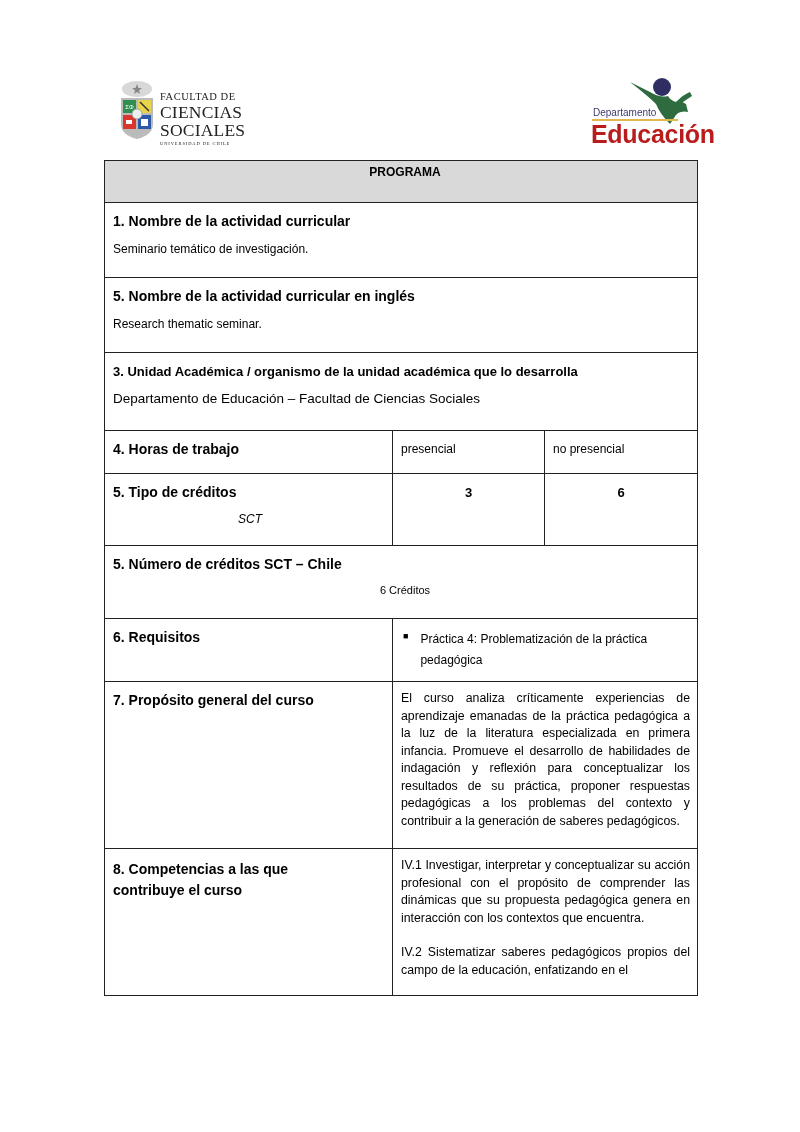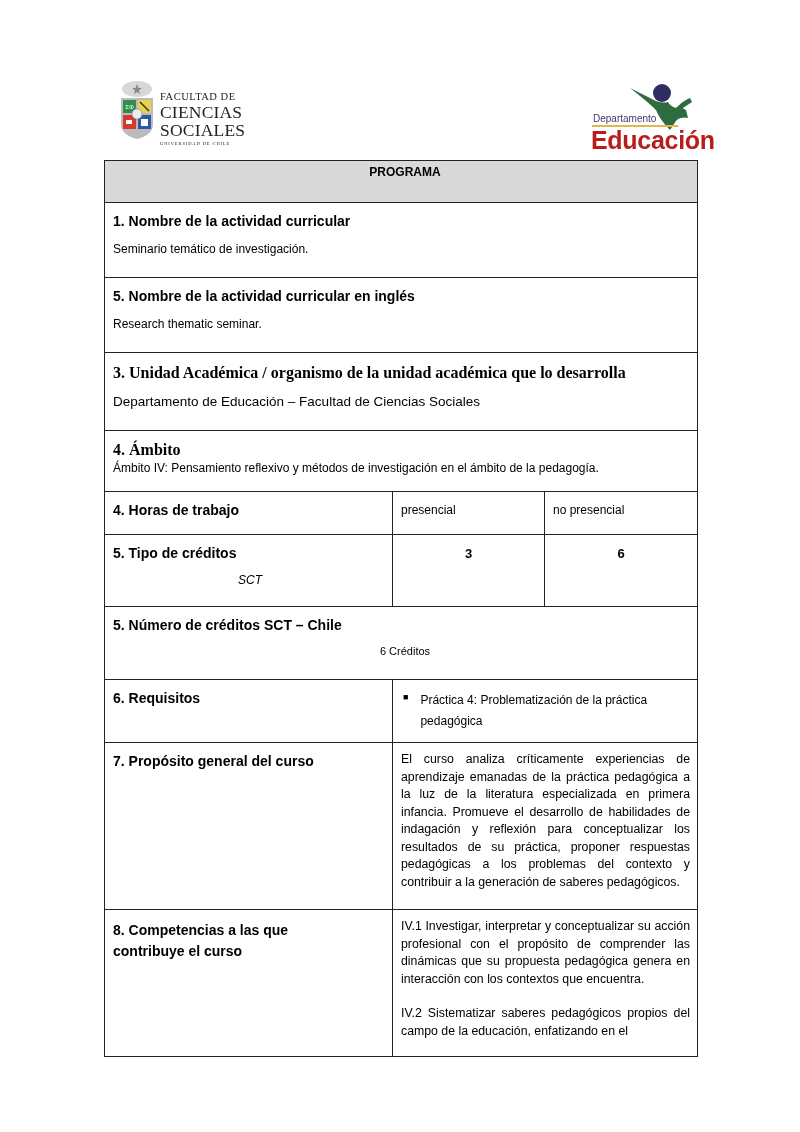--- a/index.html
+++ b/index.html
@@ -5,31 +5,31 @@
   html, body { margin: 0; padding: 0; background: #ffffff; }
   body { width: 800px; height: 1132px; position: relative; overflow: hidden; font-family: "Liberation Sans", sans-serif; color: #000; }
 
   .logo-left { position: absolute; left: 118px; top: 80px; width: 130px; height: 62px; }
   .crest { position: absolute; left: 0; top: 0; width: 38px; height: 60px; }
   .fac-text { position: absolute; left: 42px; top: 12px; font-family: "Liberation Serif", serif; color: #222; line-height: 1; }
   .fac-small { font-size: 10.5px; letter-spacing: 0.5px; }
   .fac-big { font-size: 17.5px; letter-spacing: 0.2px; margin-top: 1px; }
   .fac-tiny { font-size: 4.5px; letter-spacing: 0.9px; margin-top: 2px; }
 
-  .logo-right { position: absolute; left: 590px; top: 80px; width: 110px; height: 66px; text-decoration: underline; }
+  .logo-right { position: absolute; left: 590px; top: 74px; width: 110px; height: 66px; text-decoration: underline; }
   .logo-right svg { position: absolute; left: 0; top: 0; }
   .dept-label { position: absolute; left: 3px; top: 33px; font-size: 10px; color: #3b3a6e; font-family: "Liberation Sans", sans-serif; }
   .dept-line { position: absolute; left: 2px; top: 45px; width: 86px; height: 2px; background: #e2b84c; }
   .edu-label { position: absolute; left: 1px; top: 46px; font-size: 25px; font-weight: bold; color: #b91c1c; font-family: "Liberation Sans", sans-serif; letter-spacing: -0.3px; }
 
   table.prog { position: absolute; left: 104px; top: 160px; width: 593px; border-collapse: collapse; table-layout: fixed; }
   table.prog td { border: 1.3px solid #222; vertical-align: top; padding: 8px 0 0 8px; }
   .hdr { background: #d9d9d9; text-align: center; font-weight: bold; font-size: 12px; height: 37px; vertical-align: top !important; padding-top: 4px !important; font-family: "Liberation Sans", sans-serif; }
   .h-ar { font-family: "Liberation Sans", sans-serif; font-weight: bold; font-size: 14px; }
-  .h-ca { font-family: Liberation Serif, serif; font-weight: bold; font-size: 16px; }
+  .h-ca { font-family: Liberation Sans, sans-serif; font-weight: bold; font-size: 13px; }
   .b-ca { font-family: "Liberation Sans", sans-serif; font-size: 12px; }
   .b-ca-sm { font-family: "Liberation Sans", sans-serif; font-size: 11px; }
   .just { text-align: justify; font-size: 12.3px; line-height: 17.5px; padding-right: 7px !important; font-family: "Liberation Sans", sans-serif; }
   .center { text-align: center; }
 </style>
 </head>
 <body>
 
 <div class="logo-left">
   <svg class="crest" viewBox="0 0 38 60" width="38" height="60">
@@ -90,26 +90,20 @@
     </td>
   </tr>
 
   <tr>
     <td colspan="3" style="height:69px;">
       <div class="h-ca" style="margin-top:3px;">3. Unidad Académica / organismo de la unidad académica que lo desarrolla</div>
       <div style="font-size:13.5px; margin-top:12px;">Departamento de Educación – Facultad de Ciencias Sociales</div>
     </td>
   </tr>
 
-  <tr>
-    <td colspan="3" style="height:52px;">
-      <div class="h-ca" style="margin-top:2px;">4.  Ámbito</div>
-      <div class="b-ca" style="margin-top:2px;">Ámbito IV: Pensamiento reflexivo y métodos de investigación en el ámbito de la pedagogía.</div>
-    </td>
-  </tr>
 
   <tr>
     <td style="height:34px;">
           <div class="h-ar" style="margin-top:2px;">4. Horas de trabajo</div>
         </td>
     <td>
           <div class="b-ca" style="margin-top:3px;">presencial</div>
         </td>
     <td>
           <div class="b-ca" style="margin-top:3px;">no presencial</div>

